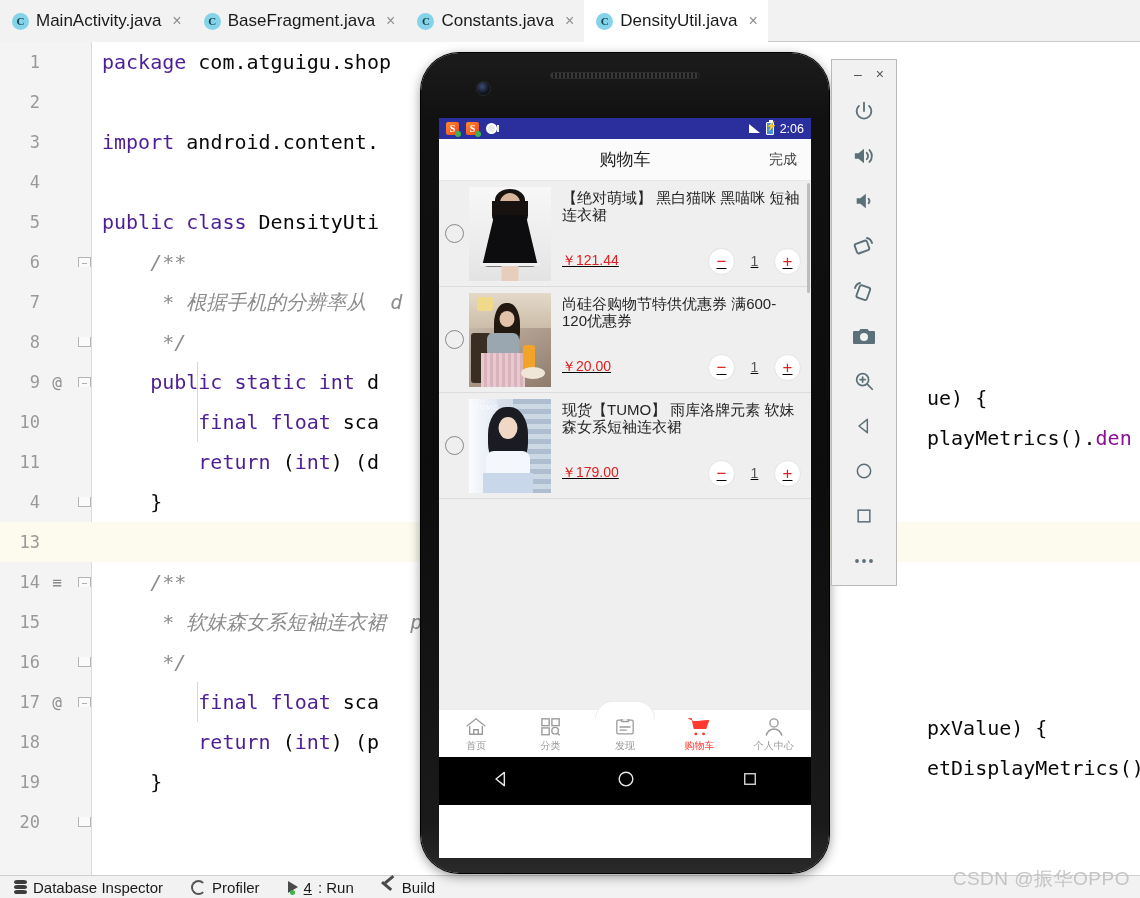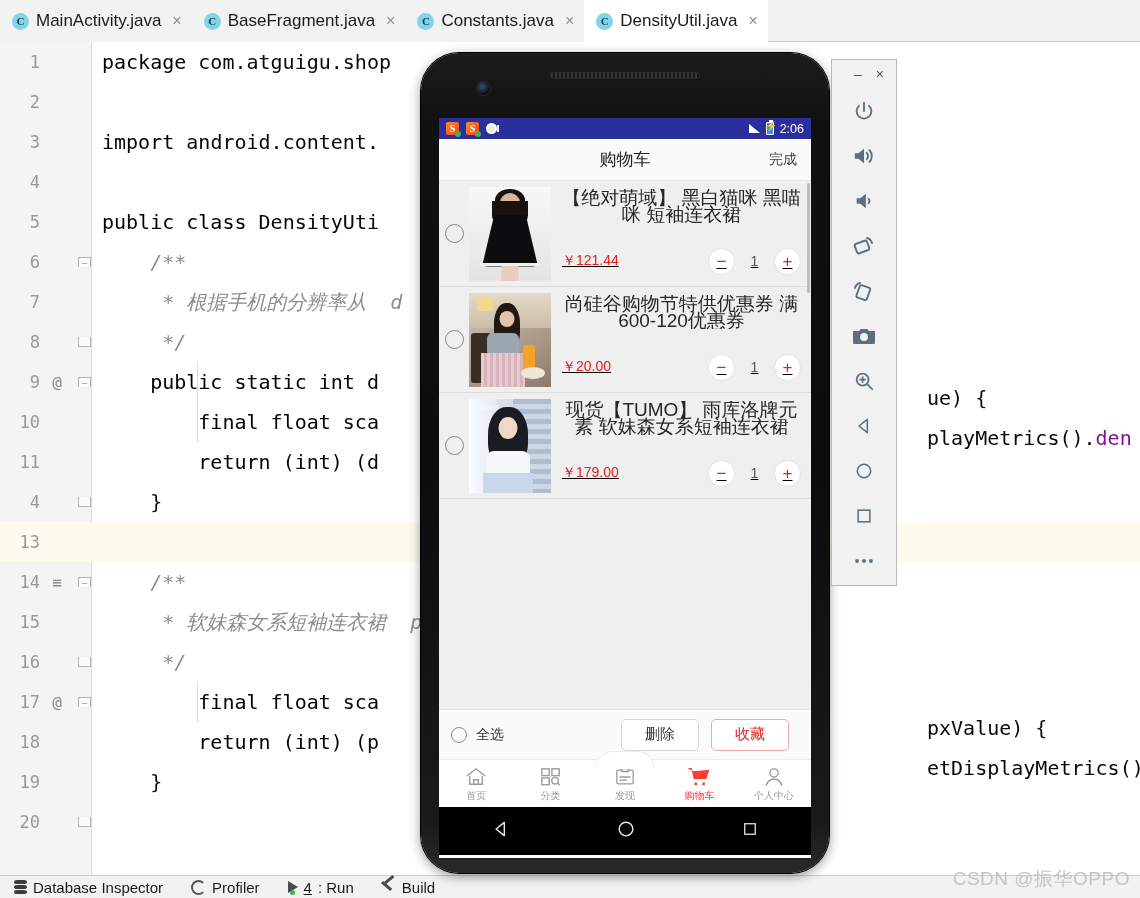--- a/index.html
+++ b/index.html
@@ -70,21 +70,21 @@
   #code{
     position:absolute; left:92px; top:0; width:1048px; height:833px;
     overflow:hidden;
   }
   .code-row{
     height:40px; line-height:40px; white-space:pre;
     font-family:"DejaVu Sans Mono", monospace; font-size:20px; color:#080808;
     padding-left:10px; position:relative;
   }
   .code-row.cur{ background:#fcfbee; }
-  .kw{ color:#000000; }
+  .kw{ color:#4c1d95; }
   .cmt{ color:#8c8c8c; font-style:italic; }
   .fld{ color:#871094; }
   .indentline{
     position:absolute; left:105px; top:0; width:1px; height:40px; background:#d8d8d8;
   }
 
   
   #status-bar{
     position:absolute; left:0; top:875px; width:1140px; height:23px;
     background:#f2f2f2; border-top:1px solid #cfcfcf;
@@ -208,21 +208,21 @@
     border-bottom:1px solid #dcdcdc; padding:6px 10px 6px 6px; height:106px;
   }
   .ci-check{
     width:19px;height:19px;border:1.5px solid #888;border-radius:50%;
     flex:none; margin-right:5px;
   }
   .ci-img{
     width:82px;height:94px;flex:none; overflow:hidden; position:relative; background:#fff;
   }
   .ci-info{ flex:1; padding-left:11px; display:flex; flex-direction:column; justify-content:space-between; height:94px; padding-top:2px; padding-bottom:6px;}
-  .ci-name{ font-size:19px; line-height:17px; color:#262626; max-height:34px; overflow:hidden;text-align:center; }
+  .ci-name{ font-size:15px; line-height:17px; color:#262626; max-height:34px; overflow:hidden; }
   .ci-bottom{ display:flex; align-items:center;text-decoration:underline; }
   .ci-price{ color:#e02020; font-size:14px; }
   .ci-qty{ margin-left:auto; display:flex; align-items:center; gap:15px; }
   .qbtn{
     width:27px;height:27px;border-radius:50%;border:1px solid #e3e3e3;background:#fff;
     display:flex;align-items:center;justify-content:center;color:#e02020;font-size:17px;line-height:1;
   }
   .qval{ font-size:14px; color:#555; min-width:9px; text-align:center; }
 
   
@@ -649,29 +649,20 @@
                 <span class="qval">1</span>
                 <span class="qbtn">+</span>
               </span>
             </div>
           </div>
         </div>
       </div>
 
     <div id="cart-empty" style="height: 210px;"></div>
 
-    <div id="cart-actions">
-      <div id="select-all">
-        <span class="rb"></span>
-        <span>全选</span>
-      </div>
-      <div class="spacer"></div>
-      <div class="act-btn">删除</div>
-      <div class="act-btn fav">收藏</div>
-    </div>
 
     <div id="tabbar">
       <div class="notch"></div>
     <div class="tbitem">
           <span class="tbicon">
             <svg width="22" height="20" viewBox="0 0 24 22" fill="none" stroke="currentColor" stroke-width="1.5">
               <path d="M2 10 L12 2 L22 10"></path>
               <path d="M5 10 v9 h14 v-9"></path>
               <path d="M9.5 19 v-5 h5 v5"></path>
             </svg>

